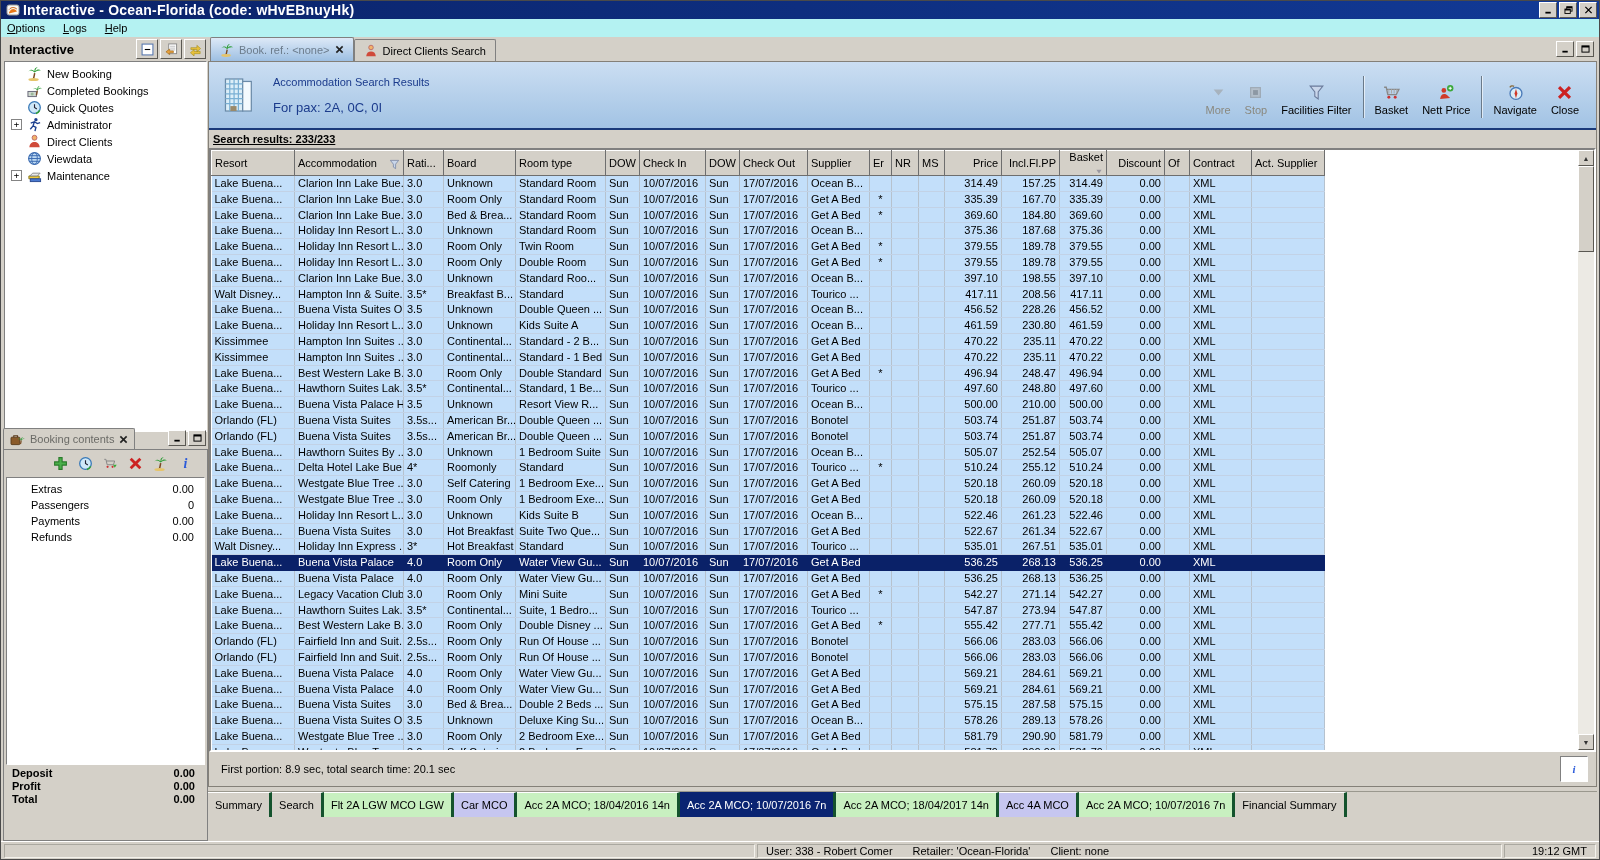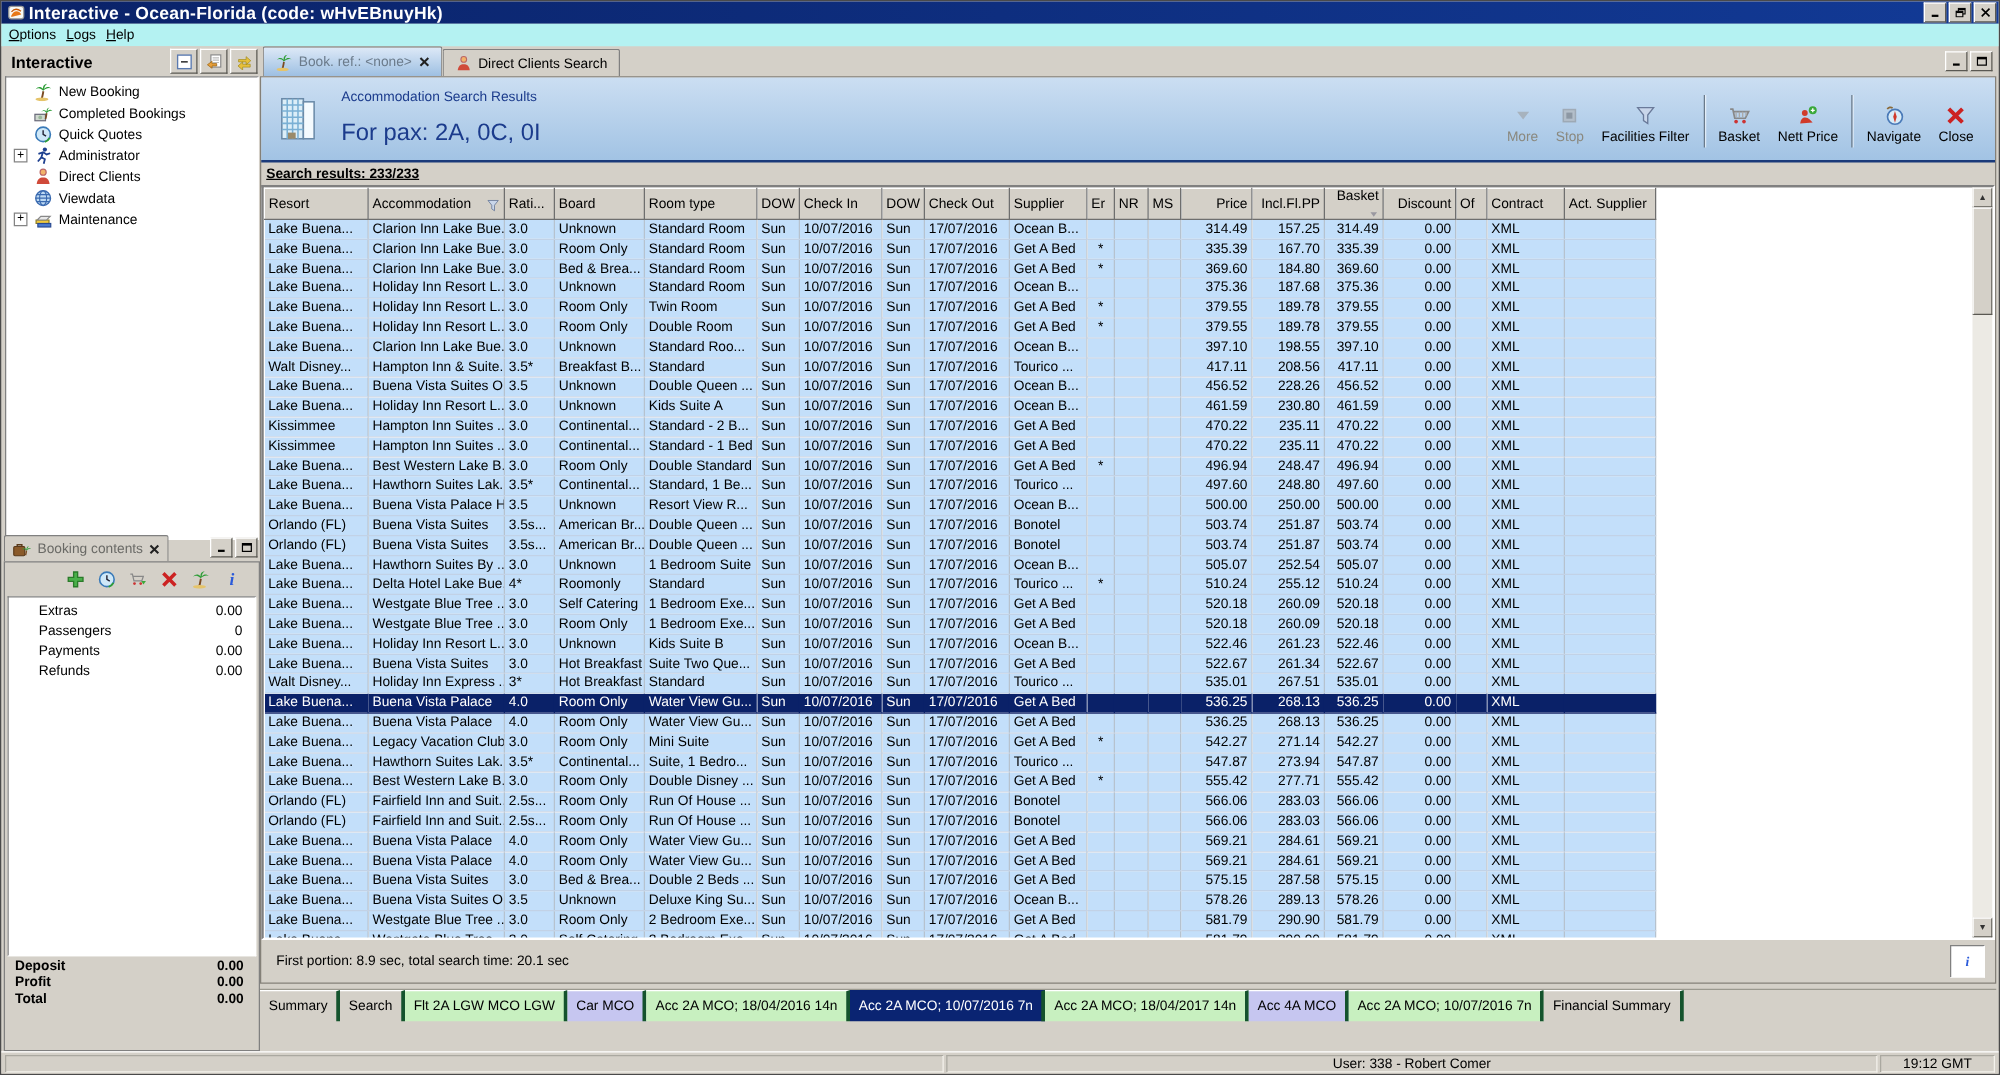--- a/index.html
+++ b/index.html
@@ -9,21 +9,21 @@
   
   .titlebar{position:absolute;top:0;left:0;right:0;height:18px;
     background:linear-gradient(90deg,#0A2268,#123A96);display:flex;align-items:center;padding:0 2px;}
   .titlebar .logo{width:14px;height:14px;margin:0 3px;}
   .title-text{color:#fff;font-weight:bold;font-size:14px;letter-spacing:.2px;text-align:right;}
   .winbtns{margin-left:auto;display:flex;gap:2px;}
   .winbtn{width:16px;height:14px;background:#D4D0C8;border:1px solid;border-color:#fff #5a5852 #5a5852 #fff;
     display:flex;align-items:center;justify-content:center;}
   .winbtn svg{width:9px;height:8px;}
   
-  .menubar{position:absolute;top:18px;left:0;right:0;height:18px;background:#B4F2F2;display:flex;align-items:center;padding-left:6px;gap:8px;}
+  .menubar{position:absolute;top:18px;left:0;right:0;height:18px;background:#B4F2F2;display:flex;align-items:center;padding-left:6px;gap:18px;}
   .menu-item{cursor:default;}
   .menu-item u{text-decoration:underline;}
   
   .sidebar{position:absolute;top:36px;left:2px;width:205px;bottom:18px;background:#D4D0C8;}
   .sb-header{height:24px;display:flex;align-items:center;padding:0 2px;}
   .sb-title{font-size:13px;font-weight:bold;margin-left:4px;flex:1;}
   .sb-hbtn{width:20px;height:18px;background:#D4D0C8;border:1px solid;border-color:#fff #5a5852 #5a5852 #fff;
     display:flex;align-items:center;justify-content:center;margin-left:2px;}
   .sb-hbtn svg{width:13px;height:13px;}
   .tree{position:absolute;top:24px;left:1px;right:1px;height:366px;background:#fff;
@@ -61,21 +61,21 @@
   .tab .ic svg{width:14px;height:14px;}
   .tab .closex svg{width:9px;height:9px;}
   .tab.active{height:23px;background:linear-gradient(#dde9f7,#9dbfe2);color:#6b7b8b;}
   .mdi-btns{margin-left:auto;display:flex;gap:2px;margin-right:3px;margin-bottom:4px;}
   .panel{height:726px;border:1px solid #848078;background:#D4D0C8;display:flex;flex-direction:column;box-sizing:border-box;}
   .phead{height:66px;flex:none;background:linear-gradient(#CBDEF2,#A2C3E4);display:flex;align-items:center;
     padding-left:14px;border-bottom:2px solid #1a3a7a;}
   .phead .bigicon svg{width:32px;height:38px;}
   .ptitles{margin-left:18px;color:#1B3B8C;}
   .ptitle{font-size:11px;}
-  .psub{font-size:19px;margin-top:12px;}
+  .psub{font-size:13px;margin-top:12px;}
   .ptoolbar{margin-left:auto;display:flex;align-items:flex-end;padding-right:10px;}
   .tbtn{display:flex;flex-direction:column;align-items:center;justify-content:flex-end;height:42px;
     padding:2px 7px;gap:3px;}
   .tbtn .ic svg{width:19px;height:17px;}
   .tbtn.disabled{color:#8a887e;}
   .tbtn.disabled svg{filter:grayscale(1) opacity(.55);}
   .tsep{width:1px;height:42px;background:#6a7a8a;box-shadow:1px 0 0 rgba(255,255,255,.6);margin:0 4px;}
   .results-line{height:18px;flex:none;display:flex;align-items:center;padding-left:4px;font-weight:bold;text-decoration:underline;}
   .gridbox{flex:1;margin:0;border:2px solid;border-color:#808080 #fff #fff #808080;background:#fff;position:relative;overflow:hidden;}
   table.grid{border-collapse:collapse;table-layout:fixed;width:1113px;}
@@ -106,21 +106,21 @@
   .btabs{margin-top:4px;height:18px;display:flex;border-top:1px solid #9a988e;background:#D4D0C8;}
   .btab{padding:12px 7px;display:flex;align-items:center;border-right:3px solid #14532d;border-top:1px solid #fff;
     background:#D4D0C8;white-space:nowrap;}
   .btab.green{background:#C8F0C0;}
   .btab.lavender{background:#C6C6F0;}
   .btab.selected{background:#0A2472;color:#fff;border-top-color:#0A2472;}
   
   .statusbar{position:absolute;bottom:0;left:0;right:0;height:18px;background:#D4D0C8;border-top:1px solid #fff;
     display:flex;align-items:center;gap:2px;padding:1px 3px;box-sizing:border-box;}
   .sb-sec{height:14px;border:1px solid;border-color:#aaa8a0 #f4f2ec #f4f2ec #aaa8a0;
-    display:flex;align-items:center;padding:0 8px;box-sizing:border-box;flex-direction:column;}
+    display:flex;align-items:center;padding:0 8px;box-sizing:border-box;}
   .sb-grow{flex:1;}
   .sb-texts{width:745px;gap:20px;}
   .sb-time{width:92px;justify-content:flex-end;}
 </style>
 </head>
 <body>
 
 <div class="app">
 
   <div class="titlebar">
@@ -871,21 +871,21 @@
                 <td>Resort View R...</td>
                 <td>Sun</td>
                 <td>10/07/2016</td>
                 <td>Sun</td>
                 <td>17/07/2016</td>
                 <td>Ocean B...</td>
                 <td class="ctr"></td>
                 <td></td>
                 <td></td>
                 <td class="num">500.00</td>
-                <td class="num">250.00</td>
+                <td class="num">210.00</td>
                 <td class="num">500.00</td>
                 <td class="num">0.00</td>
                 <td></td>
                 <td>XML</td>
                 <td></td>
               </tr>
               <tr>
                 <td>Orlando (FL)</td>
                 <td>Buena Vista Suites</td>
                 <td>3.5s...</td>

